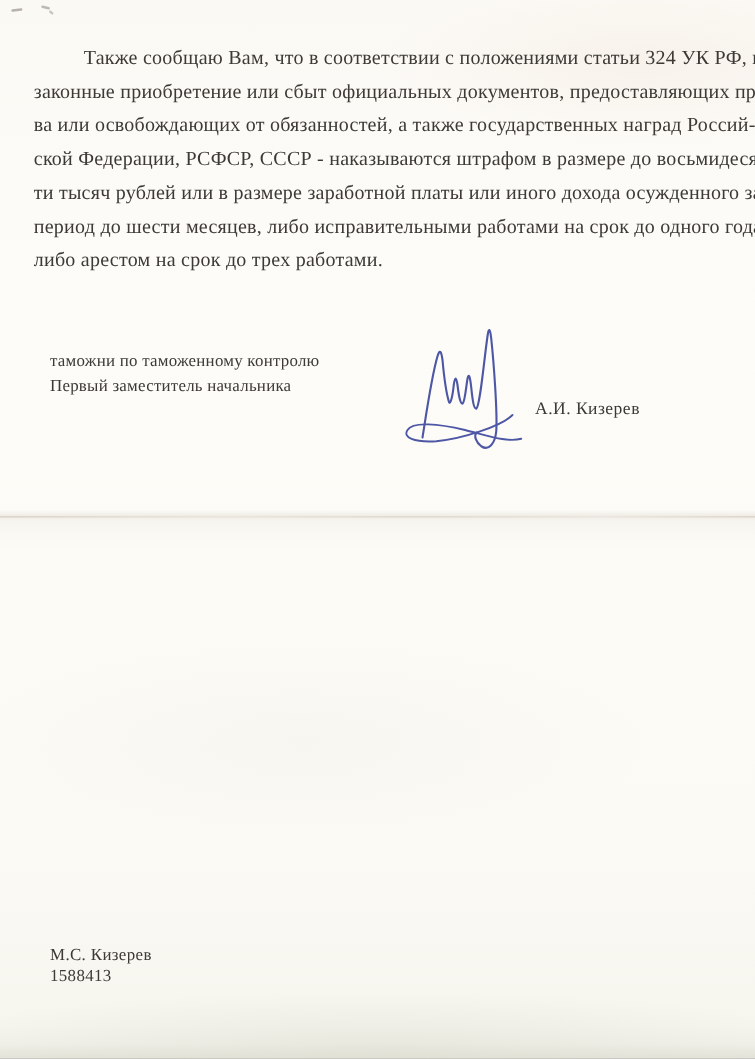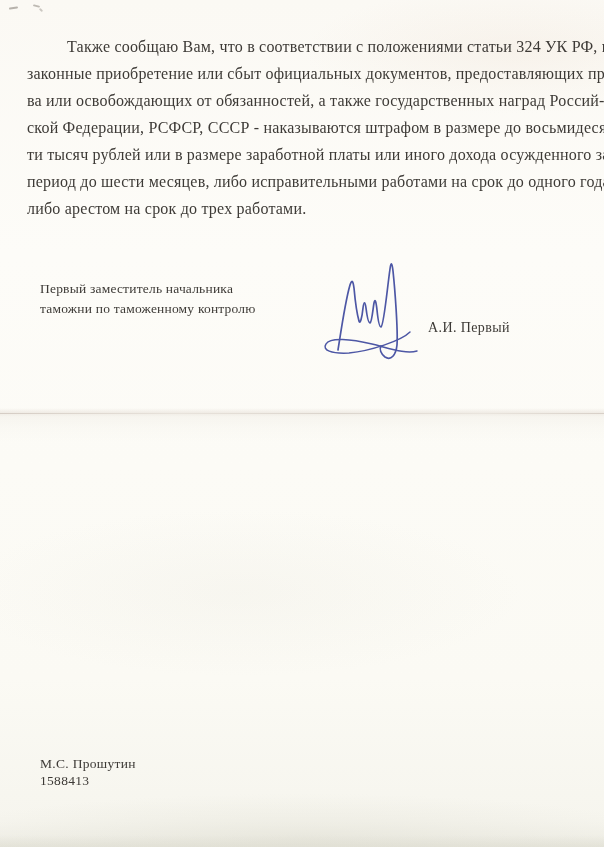--- a/index.html
+++ b/index.html
@@ -153,22 +153,22 @@
     <div class="body-line first">Также сообщаю Вам, что в соответствии с положениями статьи 324 УК РФ, не-</div>
     <div class="body-line">законные приобретение или сбыт официальных документов, предоставляющих пра-</div>
     <div class="body-line">ва или освобождающих от обязанностей, а также государственных наград Россий-</div>
     <div class="body-line">ской Федерации, РСФСР, СССР - наказываются штрафом в размере до восьмидеся-</div>
     <div class="body-line">ти тысяч рублей или в размере заработной платы или иного дохода осужденного за</div>
     <div class="body-line">период до шести месяцев, либо исправительными работами на срок до одного года,</div>
     <div class="body-line last">либо арестом на срок до трех работами.</div>
   </div>
 
   <div class="job-title">
+    <div>таможни по таможенному контролю</div>
     <div>Первый заместитель начальника</div>
-    <div>таможни по таможенному контролю</div>
   </div>
 
   <div class="signature-wrap">
     <svg class="sig" viewBox="0 0 118 112" fill="none" xmlns="http://www.w3.org/2000/svg">
 
       <path d="M20,92
                C22,80 27,44 32,27
                C34,21 35,23 36,30
                C37,41 39,56 41,63
                C42,67 44,60 45,50
@@ -184,23 +184,23 @@
                C63,96 61,91 63,88" stroke="#4d57a5" stroke-width="1.7" stroke-linecap="round" stroke-linejoin="round"></path>
 
       <path d="M92,74
                C83,83 52,93 31,95
                C13,96 4,92 8,86
                C12,79 33,81 54,86
                C74,91 88,96 99,93" stroke="#4d57a5" stroke-width="1.5" stroke-linecap="round" stroke-linejoin="round"></path>
     </svg>
   </div>
 
-  <div class="signer-name">А.И. Первый</div>
+  <div class="signer-name">А.И. Кизерев</div>
 
   <div class="fold-crease"></div>
 
   <div class="footer-block">
-    <div>М.С. Прошутин</div>
+    <div>М.С. Кизерев</div>
     <div>1588413</div>
   </div>
 
   <div class="bottom-edge"></div>
 </div>
 
 </body></html>

